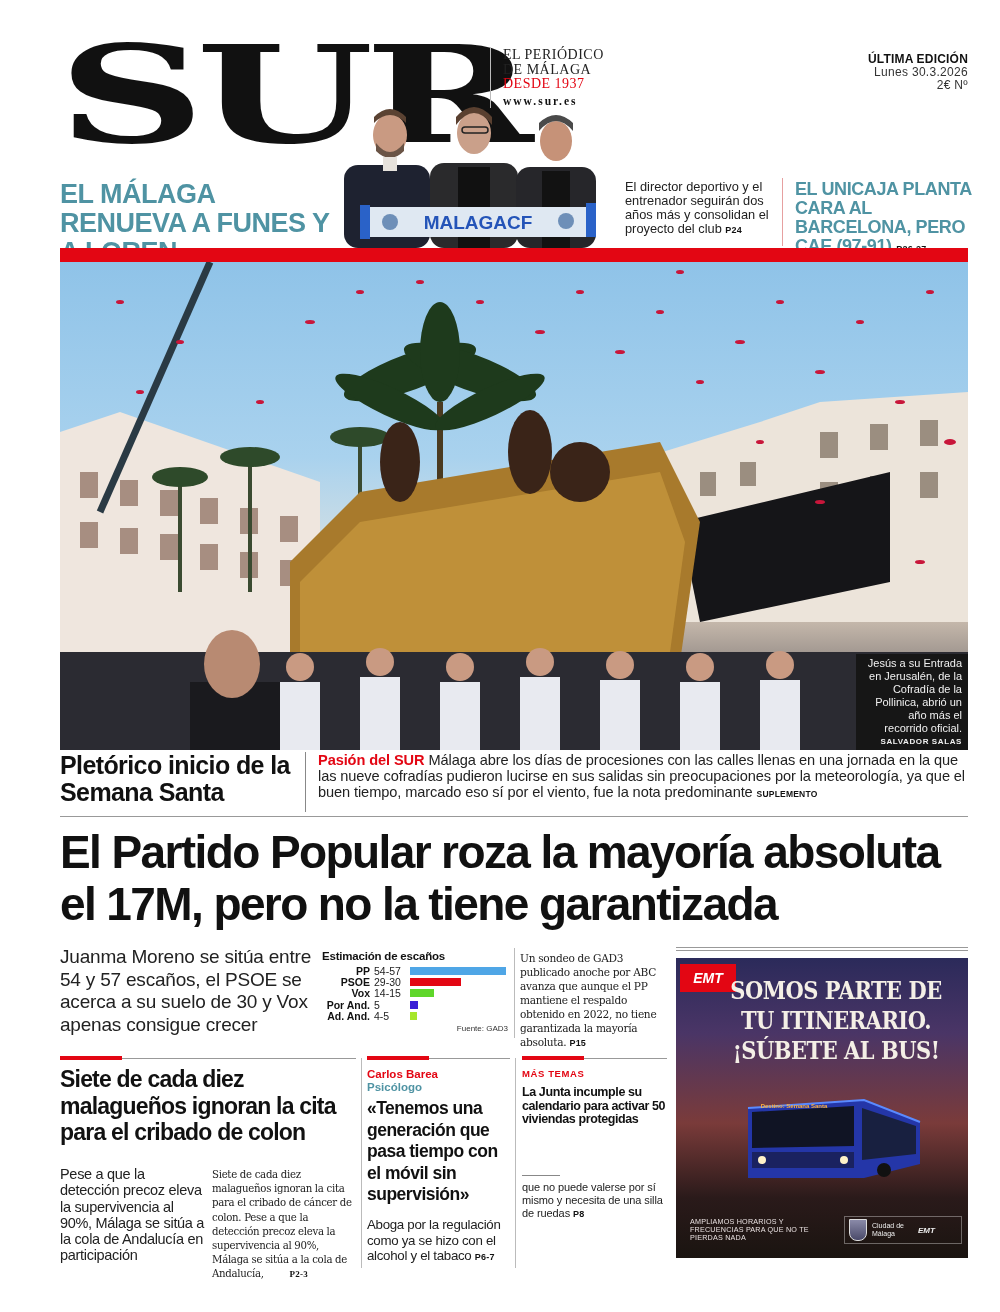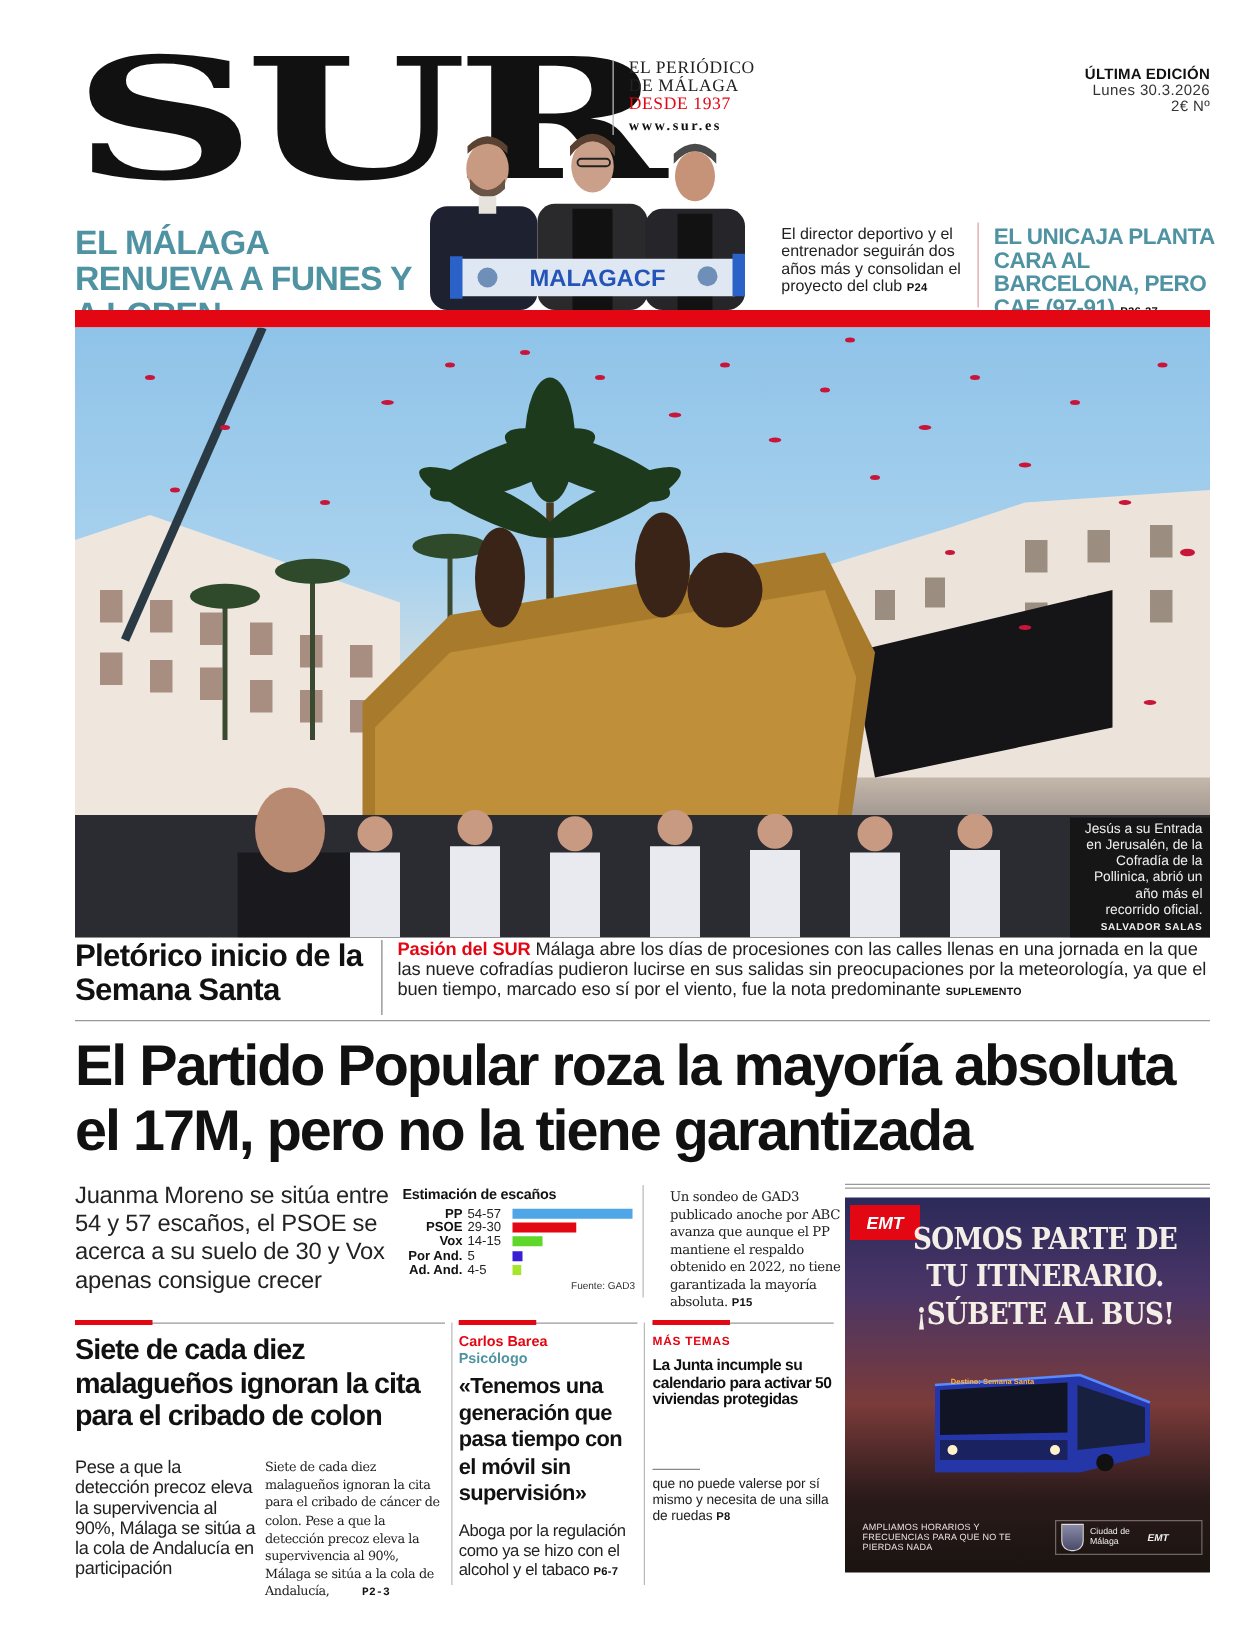--- a/index.html
+++ b/index.html
@@ -58,32 +58,32 @@
   
   .chart { left: 322px; top: 950px; width: 190px; height: 86px; }
   .chart-title { font-weight: 700; font-size: 11.5px; color: #111; margin-bottom: 3px; letter-spacing: -0.2px; }
   .chart-row { display: flex; align-items: center; height: 11.4px; }
   .chart-row .party { width: 48px; text-align: right; font-weight: 700; font-size: 10.5px; color: #111; }
   .chart-row .seats { width: 40px; padding-left: 4px; font-size: 10.5px; color: #222; }
   .chart-row .bar { height: 8px; }
   .chart-source { position: absolute; right: 4px; bottom: 3px; font-size: 8px; color: #333; }
 
   .lead-body { left: 520px; top: 951px; width: 145px; font-family: "DejaVu Serif", "Liberation Serif", serif;
-    font-size: 10.6px; line-height: 14px; color: #222; letter-spacing: -0.3px; margin-left: 16px; }
+    font-size: 10.6px; line-height: 14px; color: #222; letter-spacing: -0.3px; }
   .lead-body .pageref { font-family: "Liberation Sans", sans-serif; }
 
   
   .topline { position: absolute; height: 1px; background: #999; }
   .topline .red { position: absolute; left: 0; top: -2px; height: 4px; width: 62px; background: #e30613; }
 
   .colon-head { left: 60px; top: 1066px; width: 300px; font-weight: 700; font-size: 23px; line-height: 26.5px; letter-spacing: -0.8px; color: #111; }
   .colon-sub { left: 60px; top: 1166px; width: 145px; font-size: 14.5px; line-height: 16.3px; color: #222; letter-spacing: -0.3px; }
   .colon-body { left: 212px; top: 1168px; width: 145px; font-family: "DejaVu Serif", "Liberation Serif", serif;
     font-size: 10.2px; line-height: 14.2px; color: #222; letter-spacing: -0.3px; }
-  .colon-body .pageref { font-family: Liberation Mono, monospace; padding-left: 23px; }
+  .colon-body .pageref { font-family: Liberation Serif, serif; padding-left: 23px; }
 
   .vline { position: absolute; width: 1px; background: #bbb; }
 
   .iv-name { left: 367px; top: 1068px; color: #e30613; font-weight: 700; font-size: 11.5px; }
   .iv-role { left: 367px; top: 1081px; color: #4f93a3; font-weight: 700; font-size: 11.5px; }
   .iv-quote { left: 367px; top: 1098px; width: 145px; font-weight: 700; font-size: 17.5px; line-height: 21.5px; letter-spacing: -0.5px; color: #111; }
   .iv-sub { left: 367px; top: 1217px; width: 148px; font-size: 13.3px; line-height: 15.5px; color: #222; letter-spacing: -0.3px; }
 
   .mt-label { left: 522px; top: 1068px; color: #e30613; font-weight: 700; font-size: 9.5px; letter-spacing: 0.6px; }
   .mt-item { position: absolute; left: 522px; width: 145px; }

